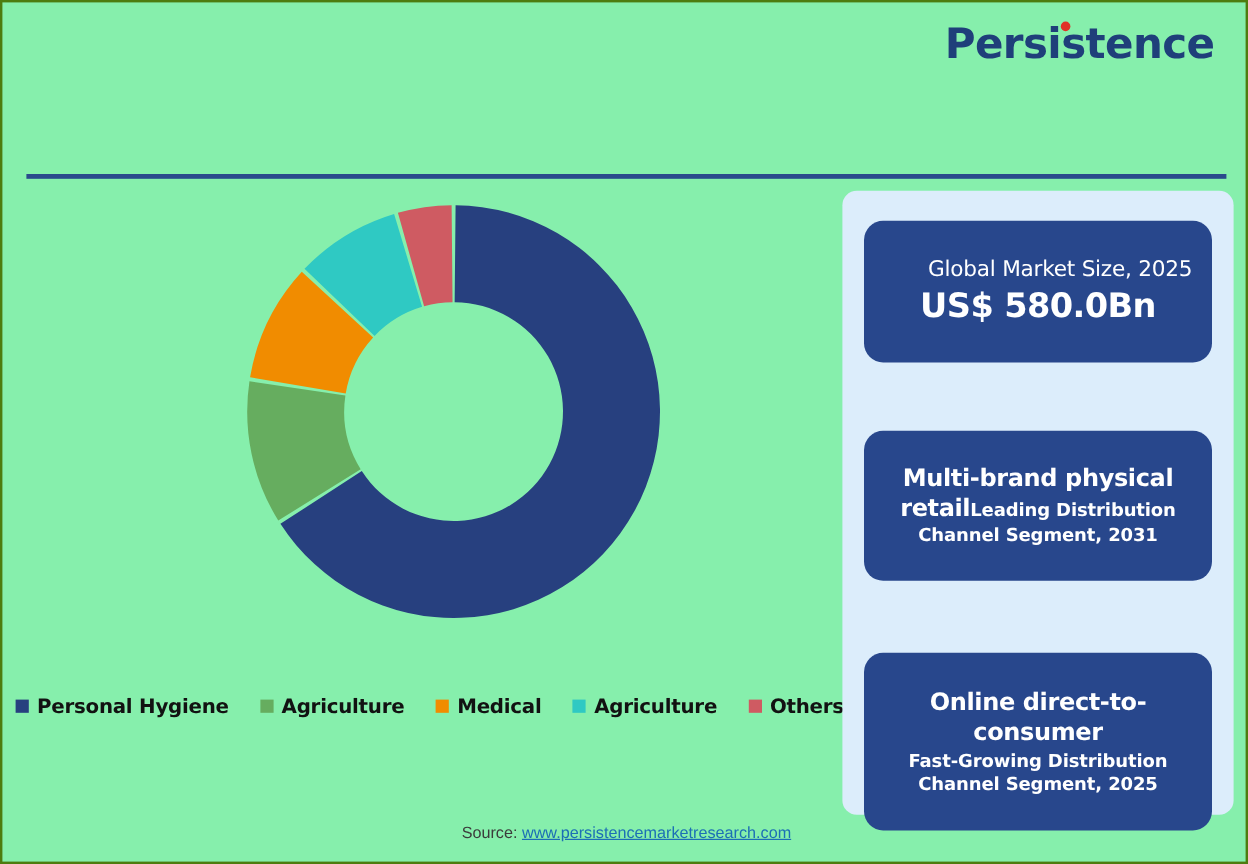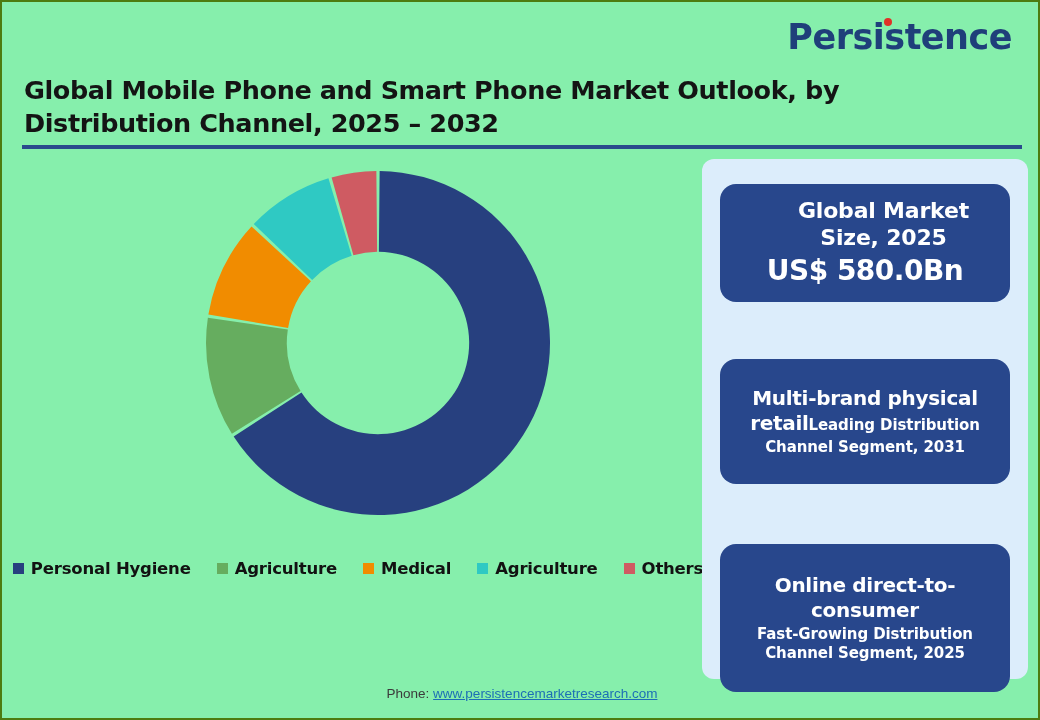--- a/index.html
+++ b/index.html
@@ -93,21 +93,21 @@
     top: 10px;
     width: 352px;
     height: 352px;
   }
   #donut-svg { display: block; width: 352px; height: 352px; }
 
   
   #legend {
     position: absolute;
     left: 0;
-    top: 402px;
+    top: 422px;
     width: 672px;
     display: flex;
     justify-content: center;
     align-items: center;
     gap: 26px;
   }
   .legend-item {
     display: flex;
     align-items: center;
     gap: 7px;
@@ -149,22 +149,22 @@
     display: flex;
     flex-direction: column;
     justify-content: center;
   }
   #card-1 { top: 25px;  height: 118px; }
   #card-2 { top: 200px; height: 125px; }
   #card-3 { top: 385px; height: 148px; }
 
   .card-caption {
     font-family: "DejaVu Sans", sans-serif;
-    font-size: 22px;
-    font-weight: 700;
+    font-size: 18px;
+    font-weight: 400;
     line-height: 1.2;
     letter-spacing: -0.2px;
     margin-left: 37px;
   }
   .card-value {
     font-family: "DejaVu Sans", sans-serif;
     font-size: 28px;
     font-weight: 700;
     line-height: 1.25;
     letter-spacing: -0.5px;
@@ -206,21 +206,20 @@
 </style>
 </head>
 <body>
 
 <div id="page">
 
   <div id="logo">
     <span class="logo-word"><span>Persistence</span><span class="logo-dot"></span></span>
   </div>
 
-  <div id="title">Global Mobile Phone and Smart Phone Market Outlook, by Distribution Channel, 2025 – 2032</div>
   <div id="title-rule"></div>
 
   <div id="chart-area">
     <div id="donut-wrap">
       <svg id="donut-svg" viewBox="0 0 352 352">
         <g id="donut-slices">
             <path d="M 177.65 4.01 A 172 172 0 1 1 31.67 269.55 L 99.50 225.58 A 91.16000000000001 91.16000000000001 0 1 0 176.88 84.84 Z" fill="#27407f"></path>
             <path d="M 29.90 266.76 A 172 172 0 0 1 5.87 150.73 L 85.83 162.60 A 91.16000000000001 91.16000000000001 0 0 0 98.57 224.10 Z" fill="#66ad5f"></path>
             <path d="M 6.38 147.46 A 172 172 0 0 1 49.49 59.47 L 108.95 114.24 A 91.16000000000001 91.16000000000001 0 0 0 86.10 160.88 Z" fill="#f18c00"></path>
             <path d="M 51.75 57.06 A 172 172 0 0 1 126.43 11.30 L 149.73 88.71 A 91.16000000000001 91.16000000000001 0 0 0 110.15 112.96 Z" fill="#2fc9c3"></path>
@@ -266,15 +265,15 @@
 
     <div class="stat-card" id="card-3">
       <div class="card-flow">
           <span class="seg-name">Online direct-to-consumer</span>
           <span class="seg-desc">Fast-Growing Distribution Channel Segment, 2025</span>
         </div>
     </div>
 
   </div>
 
-  <div id="source"><span>Phone: </span><span class="src-link">www.persistencemarketresearch.com</span></div>
+  <div id="source"><span>Source: </span><span class="src-link">www.persistencemarketresearch.com</span></div>
 
 </div>
 
 </body></html>

